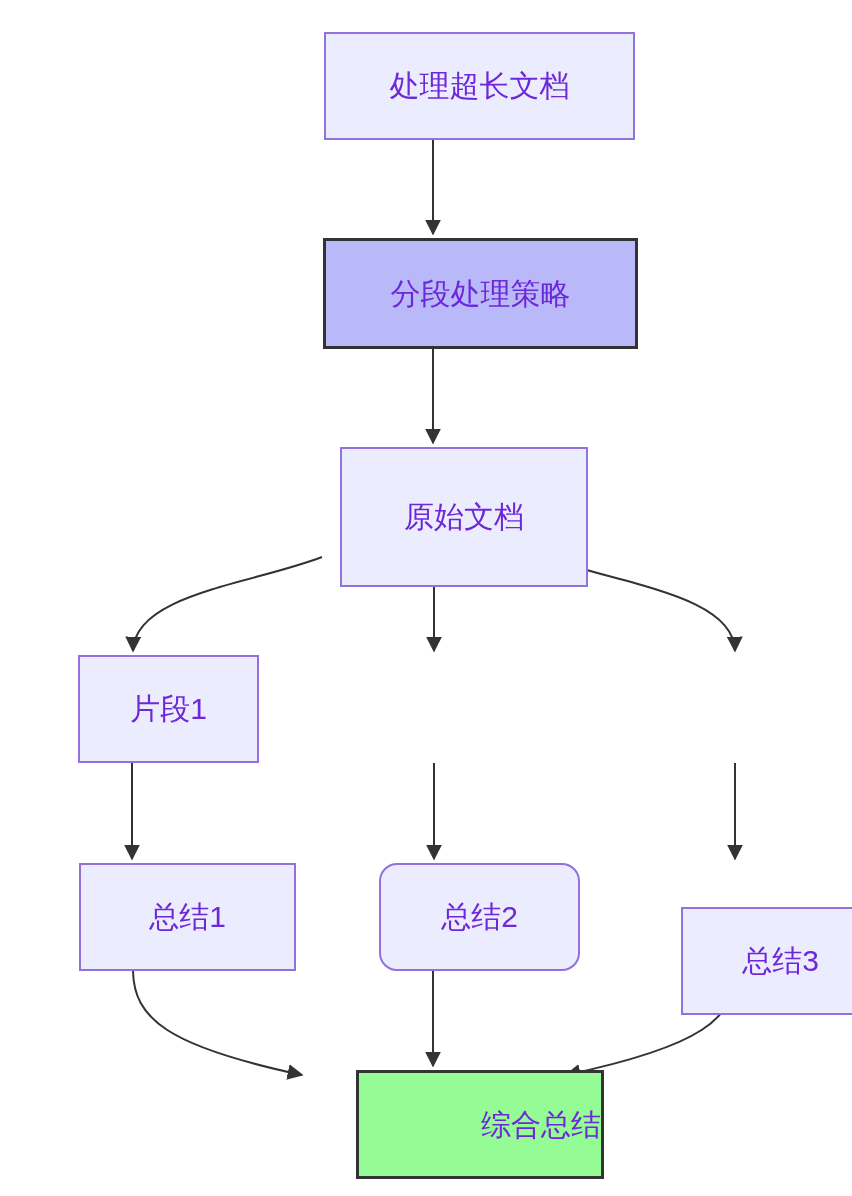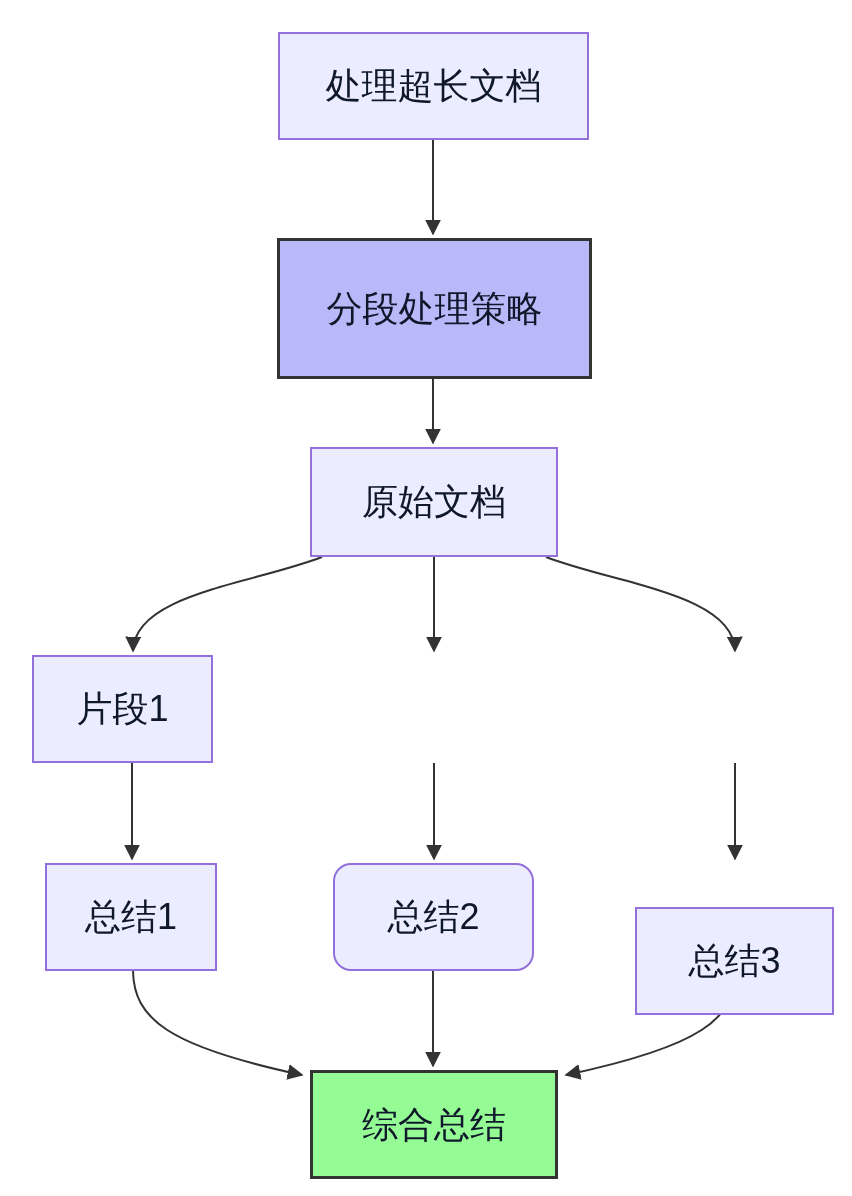--- a/index.html
+++ b/index.html
@@ -11,36 +11,36 @@
     overflow:hidden;
   }
   .edges{position:absolute;left:0;top:0;width:852px;height:1196px;}
   .edge{stroke:#333333;stroke-width:2;fill:none;}
   .node{
     position:absolute;
     box-sizing:border-box;
     background:#ececff;
     border:2px solid #9370db;
     display:flex;align-items:center;justify-content:center;
-    font-size:36px;line-height:1;color:#0f172a;
-    text-align:center;white-space:nowrap;
+    font-size:30px;line-height:1;color:#6d28d9;
+    text-align:center;white-space:nowrap;margin-left:46px;
   }
   .node.emphasis{background:#b9b9f9;border:3px solid #333333;}
   .node.success{background:#95fb95;border:3px solid #333333;}
   
   .n-a {left:278px;top:32px;  width:311px;height:108px;}
-  .n-b {left:277px;top:238px; width:315px;height:141px;}
-  .n-c {left:310px;top:447px; width:248px;height:110px;}
+  .n-b {left:277px;top:238px; width:315px;height:111px;}
+  .n-c {left:294px;top:447px; width:248px;height:140px;}
   .n-d1{left:32px; top:655px; width:181px;height:108px;}
   .n-d2{left:333px;top:655px; width:202px;height:108px;}
   .n-d3{left:633px;top:655px; width:204px;height:108px;}
-  .n-e1{left:45px; top:863px; width:172px;height:108px;}
+  .n-e1{left:33px; top:863px; width:217px;height:108px;}
   .n-e2{left:333px;top:863px; width:201px;height:108px;border-radius:18px;}
   .n-e3{left:635px;top:907px; width:199px;height:108px;text-align:center;}
-  .n-f {left:310px;top:1070px;width:248px;height:109px;}
+  .n-f {left:310px;top:1070px;width:248px;height:109px;justify-content:flex-end;}
 </style>
 </head>
 <body>
 
 <div class="canvas">
 
   <svg class="edges" width="852" height="1196" viewBox="0 0 852 1196" xmlns="http://www.w3.org/2000/svg">
     <defs>
       <marker id="arrow" viewBox="0 0 10 10" refX="9" refY="5" markerWidth="8" markerHeight="8" orient="auto-start-reverse">
         <path d="M0 0 L10 5 L0 10 z" fill="#333333"></path>

